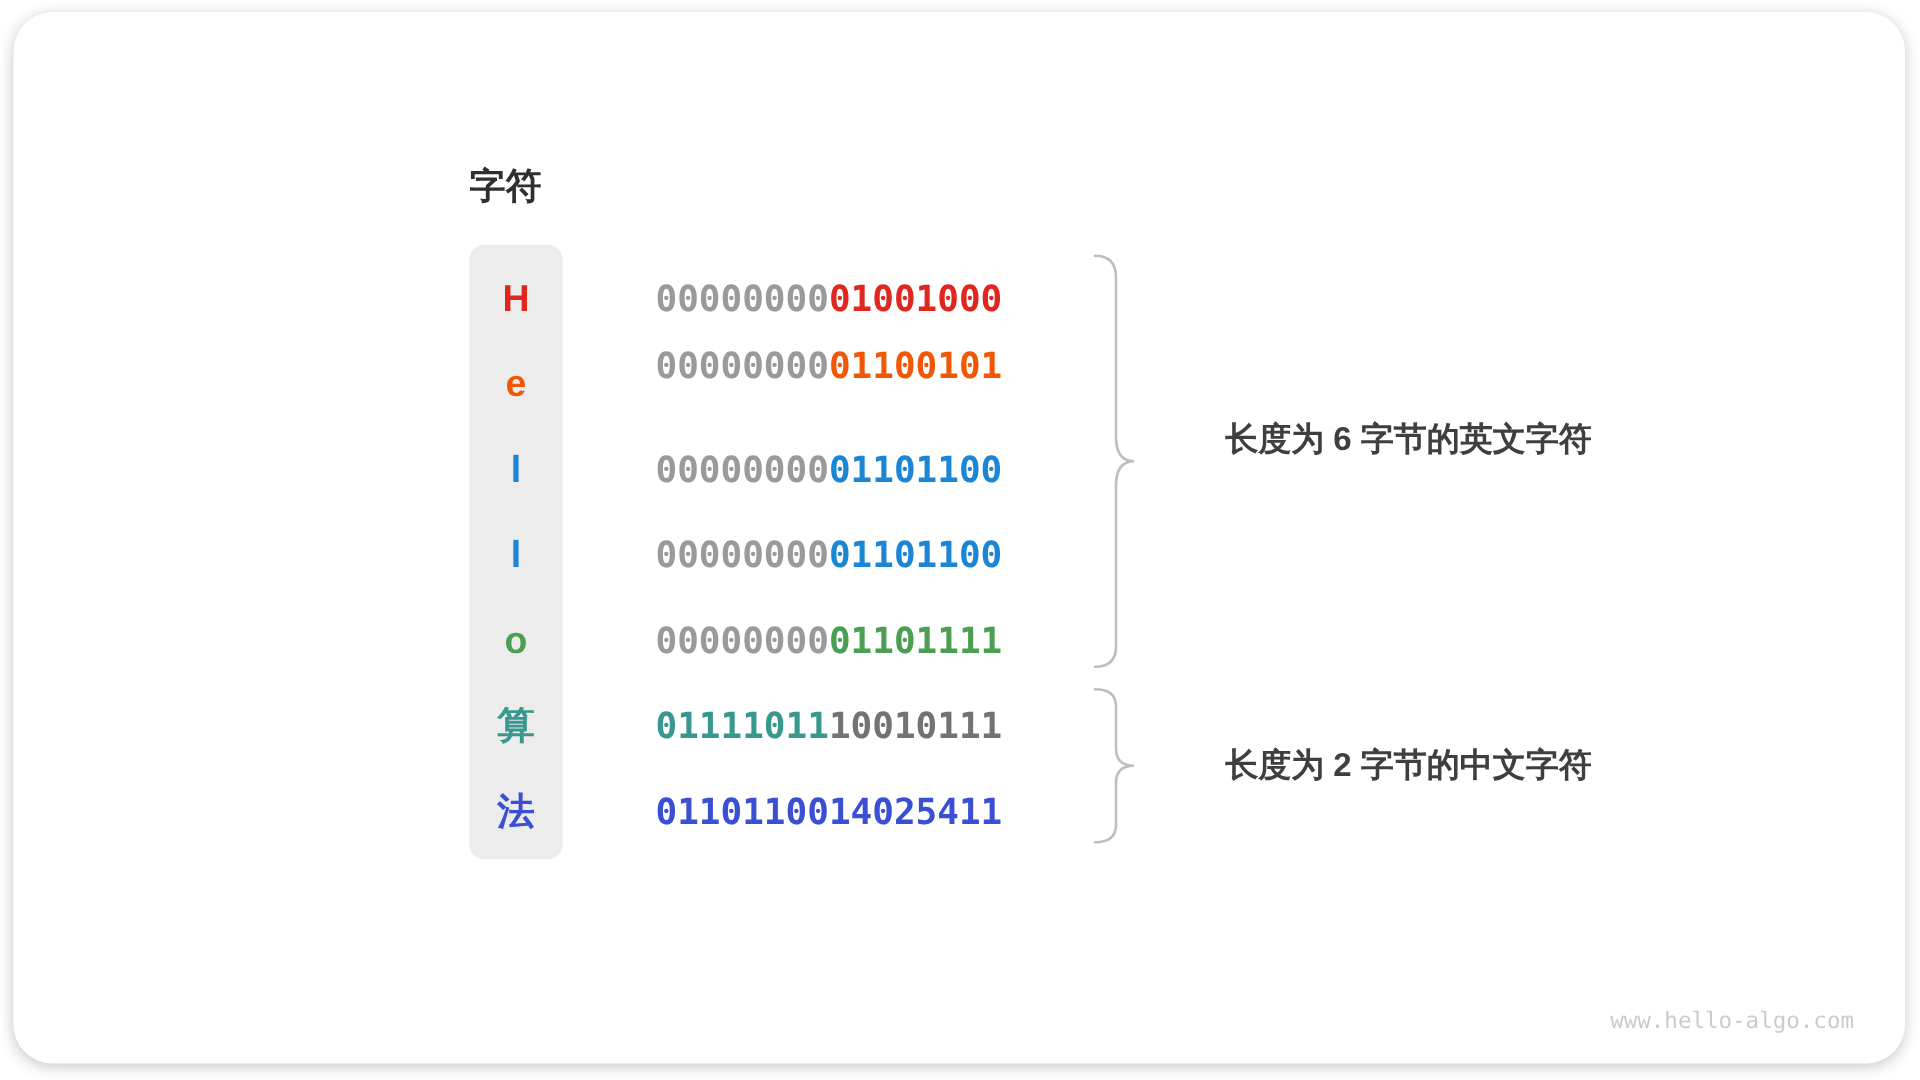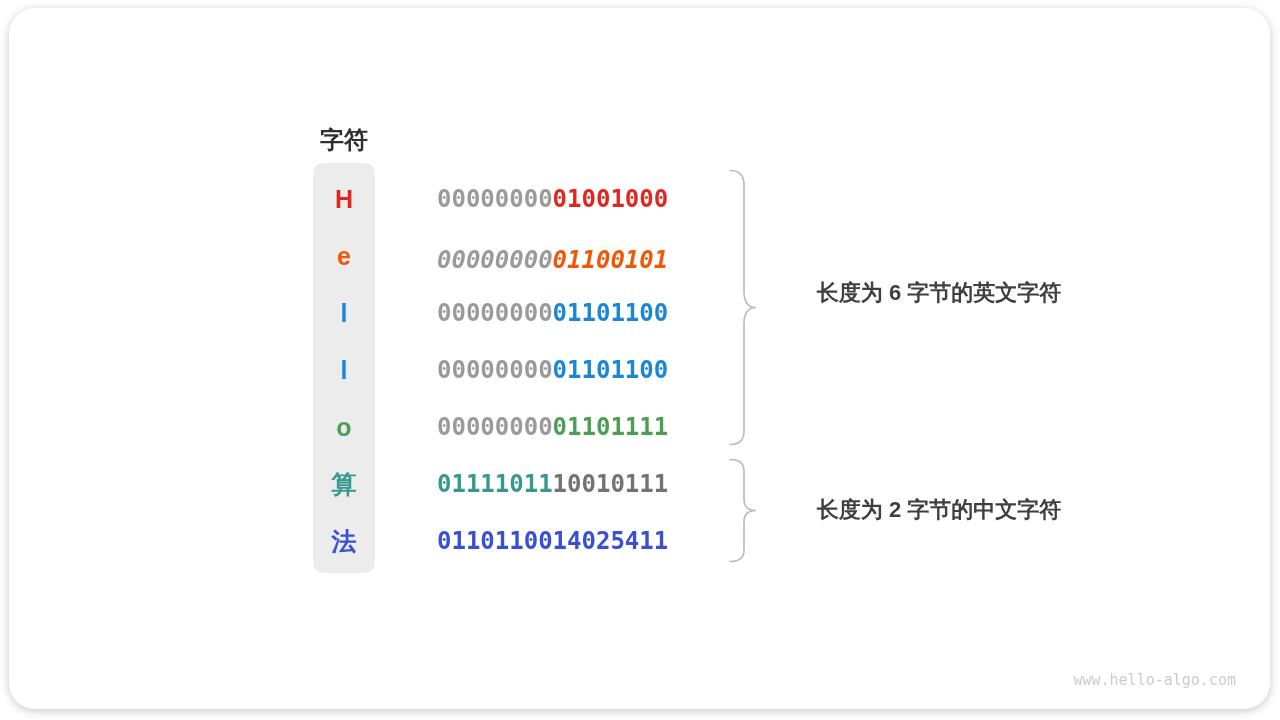--- a/index.html
+++ b/index.html
@@ -17,25 +17,24 @@
     top: 8px;
     width: 1261px;
     height: 701px;
     background: #ffffff;
     border-radius: 26px;
     box-shadow: 0 2px 10px rgba(0,0,0,0.22);
   }
   .col-header-char {
     position: absolute;
     left: 304px;
-    top: 114px;
+    top: 99px;
     width: 62px;
     height: 36px;
     line-height: 36px;
-    text-align: center;
     font-size: 24px;
     font-weight: bold;
     color: #2f2f2f;
   }
   .col-header-unicode {
     position: absolute;
     left: 428px;
     top: 113px;
     width: 258px;
     height: 36px;
@@ -107,21 +106,21 @@
 
   <div class="col-header-char">字符</div>
 
 
   <div class="char-col-bg"></div>
 
   <div id="rows-container">
       <div class="row-char" style="top: 163px; color: rgb(224, 39, 31);">H</div>
       <div class="row-binary" style="top: 163px;"><span class="byte1" style="color: rgb(154, 154, 154);">00000000</span><span class="byte2" style="color: rgb(224, 39, 31);">01001000</span></div>
       <div class="row-char" style="top: 220px; color: rgb(242, 87, 8);">e</div>
-      <div class="row-binary" style="top: 224px; font-style: italic;"><span class="byte1" style="color: rgb(154, 154, 154);">00000000</span><span class="byte2" style="color: rgb(242, 87, 8);">01100101</span></div>
+      <div class="row-binary" style="top: 208px;"><span class="byte1" style="color: rgb(154, 154, 154);">00000000</span><span class="byte2" style="color: rgb(242, 87, 8);">01100101</span></div>
       <div class="row-char" style="top: 277px; color: rgb(27, 133, 214);">l</div>
       <div class="row-binary" style="top: 277px;"><span class="byte1" style="color: rgb(154, 154, 154);">00000000</span><span class="byte2" style="color: rgb(27, 133, 214);">01101100</span></div>
       <div class="row-char" style="top: 334px; color: rgb(27, 133, 214);">l</div>
       <div class="row-binary" style="top: 334px;"><span class="byte1" style="color: rgb(154, 154, 154);">00000000</span><span class="byte2" style="color: rgb(27, 133, 214);">01101100</span></div>
       <div class="row-char" style="top: 391px; color: rgb(74, 159, 82);">o</div>
       <div class="row-binary" style="top: 391px;"><span class="byte1" style="color: rgb(154, 154, 154);">00000000</span><span class="byte2" style="color: rgb(74, 159, 82);">01101111</span></div>
       <div class="row-char" style="top: 448px; color: rgb(56, 151, 142);">算</div>
       <div class="row-binary" style="top: 448px;"><span class="byte1" style="color: rgb(56, 151, 142);">01111011</span><span class="byte2" style="color: #737373;">10010111</span></div>
       <div class="row-char" style="top: 505px; color: rgb(58, 79, 212);">法</div>
       <div class="row-binary" style="top: 505px;"><span class="byte1" style="color: rgb(58, 79, 212);">01101100</span><span class="byte2" style="color: rgb(58, 79, 212);">14025411</span></div>

